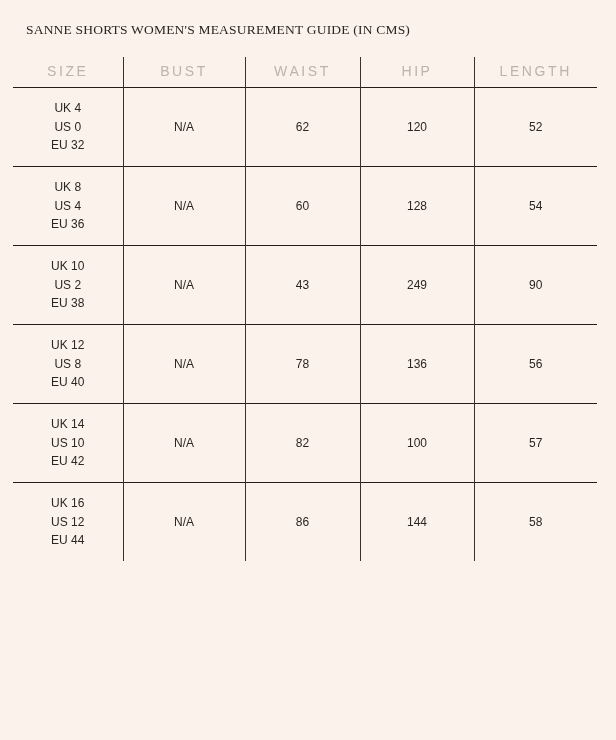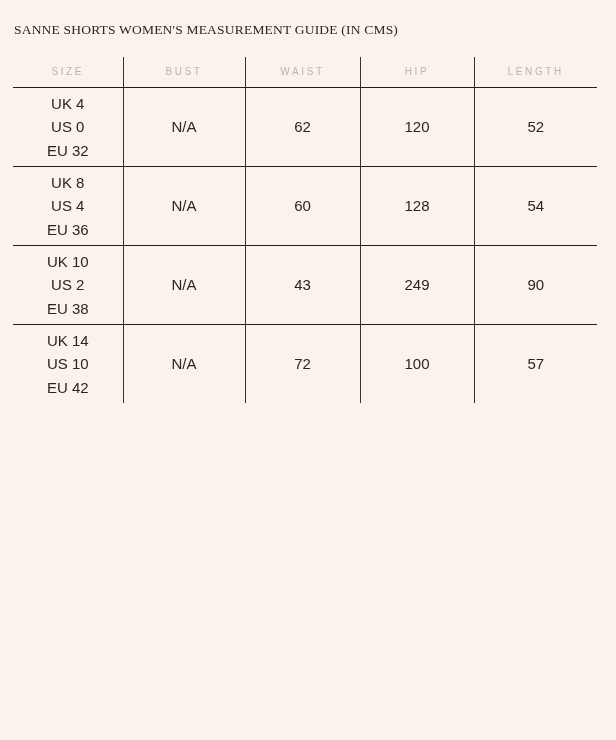--- a/index.html
+++ b/index.html
@@ -11,21 +11,21 @@
     width: 616px;
     height: 740px;
     position: relative;
     overflow: hidden;
     font-family: "Liberation Sans", sans-serif;
     -webkit-font-smoothing: antialiased;
   }
 
   .page-title {
     position: absolute;
-    left: 14px;
+    left: 26px;
     top: 22px;
     font-family: "Liberation Serif", serif;
     font-size: 13.5px;
     letter-spacing: 0.2px;
     color: #2b2523;
     white-space: nowrap;
   }
 
   .size-table {
     position: absolute;
@@ -51,31 +51,31 @@
   }
 
   
   .size-table th + th,
   .size-table td + td {
     border-left: 1.5px solid #3a302c;
   }
 
   .size-table thead th {
     height: 28px;
-    font-size: 10px;
+    font-size: 14px;
     letter-spacing: 2.6px;
     color: #bfb2ab;
     font-weight: normal;
     padding-bottom: 2px;
   }
 
   .size-table tbody tr td {
     border-top: 1.5px solid #241d1a;
     height: 78px;
-    font-size: 15px;
+    font-size: 12px;
     color: #2b2523;
     line-height: 1.55;
   }
 
   .size-cell {
     display: block;
     white-space: pre-line;
   }
 
   .row-last td {
@@ -133,23 +133,45 @@
 US 2
 EU 38</span>
         </td>
       <td>N/A</td>
       <td>43</td>
       <td>249</td>
       <td>90</td>
     </tr>
     <tr>
       <td>
+          <span class="size-cell">UK 12
+US 8
+EU 40</span>
+        </td>
+      <td>N/A</td>
+      <td>78</td>
+      <td>136</td>
+      <td>56</td>
+    </tr>
+    <tr>
+      <td>
           <span class="size-cell">UK 14
 US 10
 EU 42</span>
         </td>
       <td>N/A</td>
-      <td>72</td>
+      <td>82</td>
       <td>100</td>
       <td>57</td>
+    </tr>
+    <tr>
+      <td>
+          <span class="size-cell">UK 16
+US 12
+EU 44</span>
+        </td>
+      <td>N/A</td>
+      <td>86</td>
+      <td>144</td>
+      <td>58</td>
     </tr>
   </tbody>
 </table>
 
 </body></html>

